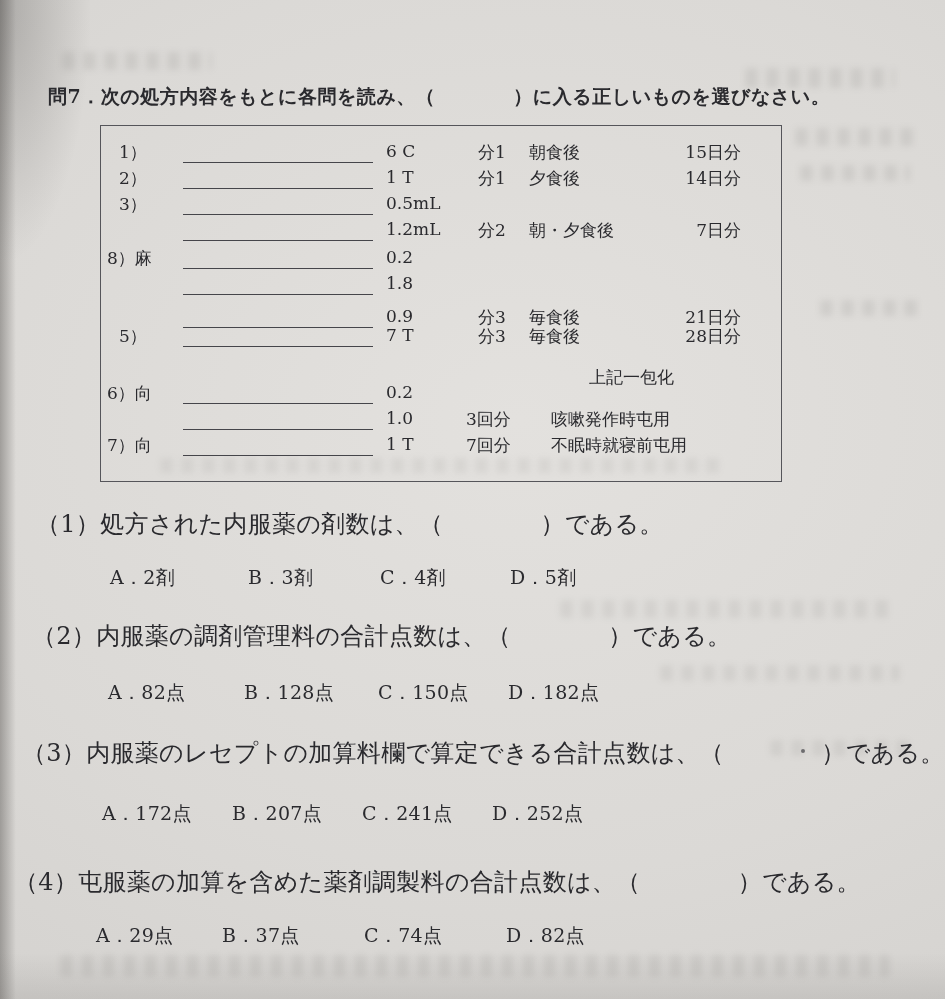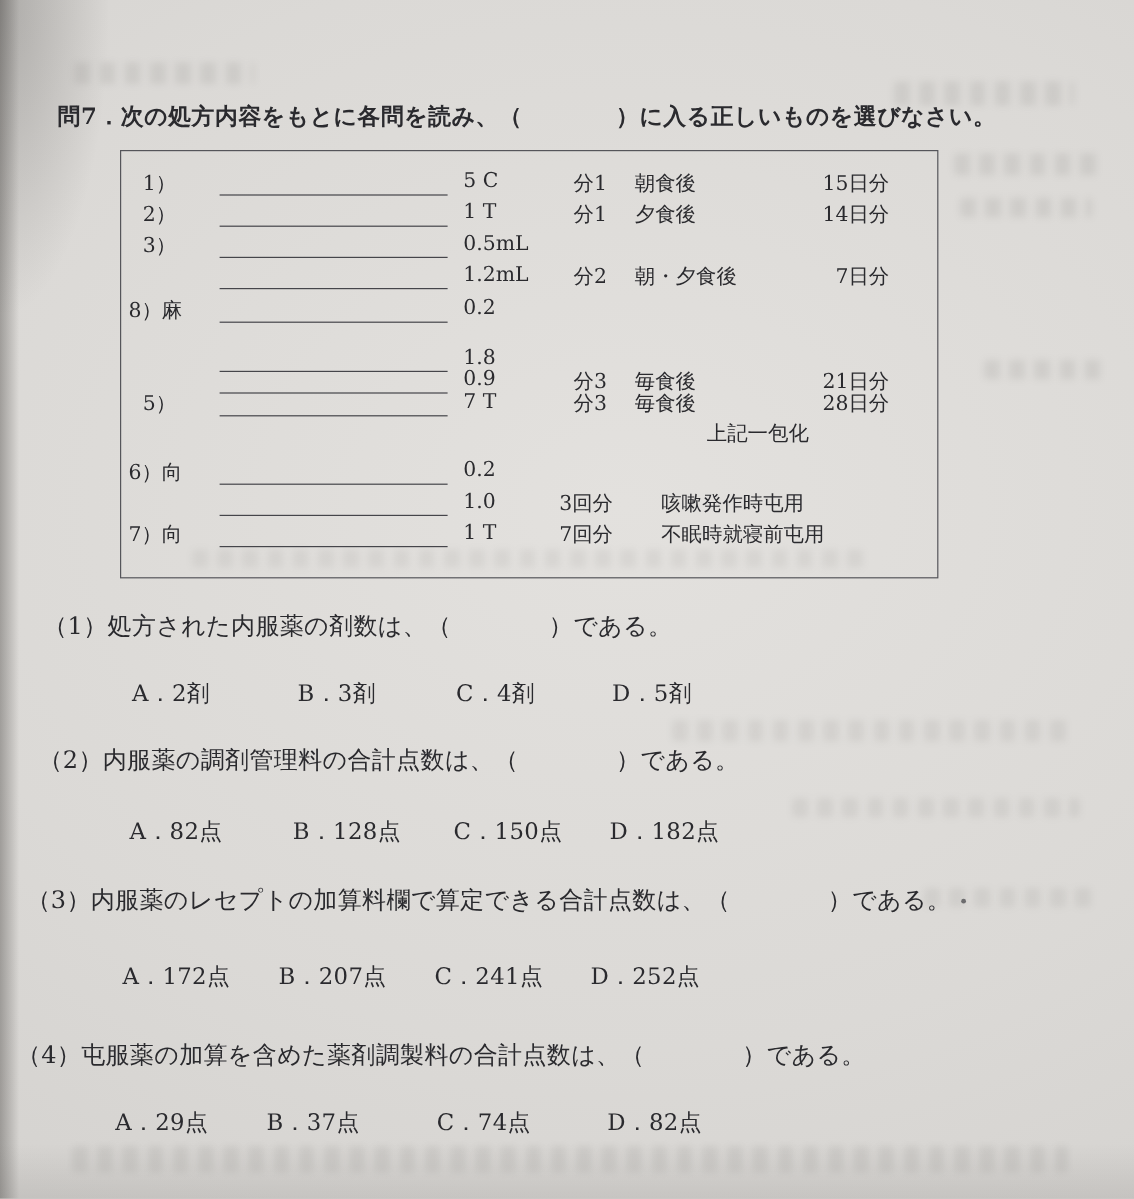--- a/index.html
+++ b/index.html
@@ -27,23 +27,23 @@
   .rx-row .c{position:absolute;white-space:nowrap;top:0;}
   .c.num{left:18px;}
   .prefixed .c.num{left:6px;}
   .c.line{left:82px;width:190px;height:21px;border-bottom:1.4px solid #45454a;}
   .c.qty{left:285px;}
   .c.dose{left:377px;}
   .c.timing{left:428px;}
   .c.days{left:auto;right:40px;}
   .tonpuku .c.dose{left:365px;text-align:center;}
   .tonpuku .c.timing{left:450px;}
-  .rx-note{position:absolute;left:488px;top:224px;white-space:nowrap;}
+  .rx-note{position:absolute;left:488px;top:240px;white-space:nowrap;}
 
-  .q{position:absolute;font-size:20px;white-space:nowrap;letter-spacing:.3px;}
+  .q{position:absolute;font-size:24px;white-space:nowrap;letter-spacing:.3px;}
   .opt{position:absolute;font-size:19px;white-space:nowrap;letter-spacing:.3px;}
   .stray-dot{position:absolute;left:801px;top:749px;width:4px;height:4px;border-radius:50%;
     background:#4a4a4e;opacity:.75;}
 </style>
 </head>
 <body>
 
 <div class="page">
   <div class="edge-left"></div>
   <div class="corner-shade"></div>
@@ -60,21 +60,21 @@
   <div class="smudge" style="left:770px;top:740px;width:140px;height:16px;opacity:.4;"></div>
   <div class="smudge" style="left:60px;top:955px;width:830px;height:22px;opacity:.45;"></div>
 
   <div class="header">問7．次の処方内容をもとに各問を読み、（　　　　）に入る正しいものを選びなさい。</div>
 
   <div class="rx-box">
 
     <div class="rx-row" style="top:15px">
       <span class="c num">1）</span>
       <span class="c line"></span>
-      <span class="c qty">5 C</span>
+      <span class="c qty">6 C</span>
       <span class="c dose">分1</span>
       <span class="c timing">朝食後</span>
       <span class="c days">15日分</span>
     </div>
 
     <div class="rx-row" style="top:41px">
       <span class="c num">2）</span>
       <span class="c line"></span>
       <span class="c qty">1 T</span>
       <span class="c dose">分1</span>
@@ -95,21 +95,21 @@
       <span class="c timing">朝・夕食後</span>
       <span class="c days">7日分</span>
     </div>
 
     <div class="rx-row prefixed" style="top:121px">
       <span class="c num">8）麻</span>
       <span class="c line"></span>
       <span class="c qty">0.2</span>
     </div>
 
-    <div class="rx-row" style="top:162px">
+    <div class="rx-row" style="top:147px">
       <span class="c line"></span>
       <span class="c qty">1.8</span>
     </div>
 
     <div class="rx-row" style="top:180px">
       <span class="c line"></span>
       <span class="c qty">0.9</span>
       <span class="c dose">分3</span>
       <span class="c timing">毎食後</span>
       <span class="c days">21日分</span>

